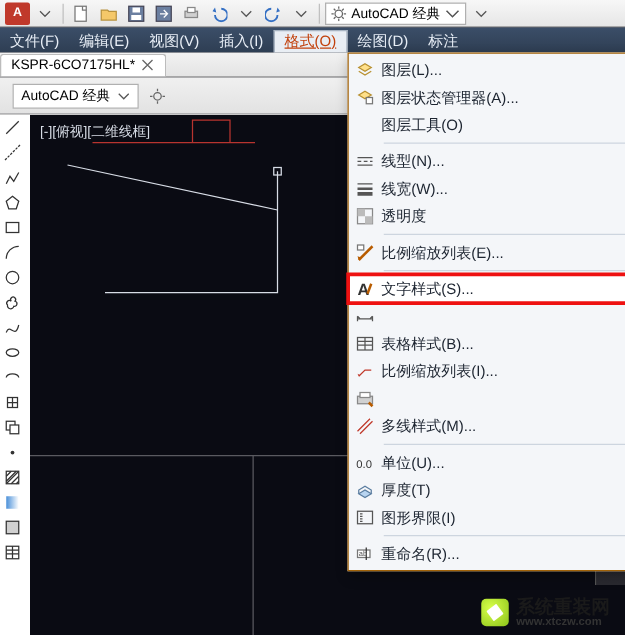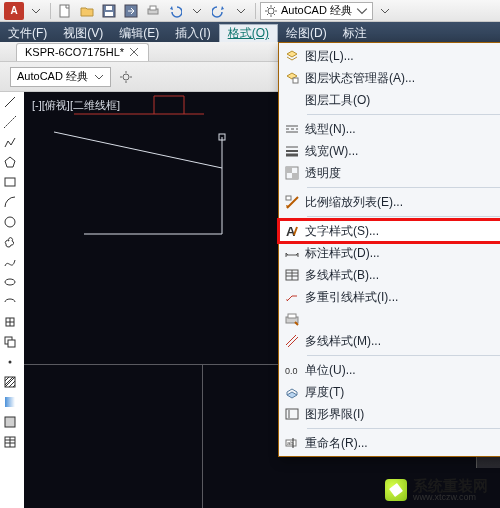--- a/index.html
+++ b/index.html
@@ -8,23 +8,23 @@
   .titlebar { height: 22px; background: linear-gradient(#f7f7f7,#e6e6e6); display: flex; align-items: center; border-bottom: 1px solid #c8c8c8; }
   .qat { display: flex; align-items: center; gap: 2px; padding: 0 4px; }
   .qat-btn { width: 20px; height: 18px; display: flex; align-items: center; justify-content: center; border: 1px solid transparent; border-radius: 2px; cursor: pointer; }
   .qat-sep { width: 1px; height: 16px; background: #c0c0c0; margin: 0 2px; }
   .ws-combo { height: 18px; background: #fff; border: 1px solid #b0b0b0; display: flex; align-items: center; padding: 0 4px; font-size: 11px; gap: 4px; }
   .ws-combo svg { width: 12px; height: 12px; }
   .chev { width: 10px; height: 10px; }
 
   .menubar { height: 20px; background: linear-gradient(#3b4e68,#2e3e53); display: flex; align-items: flex-end; }
   .menu-item { color: #e8eef6; font-size: 12px; padding: 0 8px; display: flex; align-items: center; cursor: pointer; }
-  .menu-item.open { background: #e9eef4; color: #0f766e; border: 1px solid #a8b4c2; border-bottom: none; text-decoration: underline; }
-
-  .tabbar { height: 20px; background: linear-gradient(#f2f2f2,#e4e4e4); border-bottom: 1px solid #c8c8c8; display: flex; align-items: center; padding-left: 16px; justify-content: space-between; }
+  .menu-item.open { background: #e9eef4; color: #c2410c; border: 1px solid #a8b4c2; border-bottom: none; text-decoration: underline; }
+
+  .tabbar { height: 20px; background: linear-gradient(#f2f2f2,#e4e4e4); border-bottom: 1px solid #c8c8c8; display: flex; align-items: center; padding-left: 0; justify-content: space-between; }
   .tab { height: 18px; background: #fff; border: 1px solid #bcbcbc; border-bottom: none; border-radius: 3px 3px 0 0; padding: 0 8px; font-size: 11px; display: flex; align-items: center; gap: 4px; }
   .tab .close { width: 12px; height: 12px; display: flex; align-items: center; justify-content: center; cursor: pointer; }
   .tabbar .down { margin-left: 4px; width: 14px; height: 14px; display: flex; align-items: center; justify-content: center; cursor: pointer; }
 
   .toolbar-row { height: 30px; background: linear-gradient(#f0f0f0,#e2e2e2); border-bottom: 1px solid #c8c8c8; display: flex; align-items: center; padding: 0 10px; gap: 4px; }
   .tb-combo { height: 20px; background: #fff; border: 1px solid #b0b0b0; padding: 0 6px; font-size: 11px; display: flex; align-items: center; gap: 6px; }
   .tb-btn { width: 22px; height: 22px; border: 1px solid transparent; border-radius: 2px; display: flex; align-items: center; justify-content: center; cursor: pointer; }
   .right-palette { position: absolute; right: 0; top: 92px; width: 24px; background: linear-gradient(#3a3a40,#2a2a30); border-left: 1px solid #555; bottom: 40px; }
   .right-palette .slot { height: 24px; display:flex;align-items:center;justify-content:center;color:#eee;font-size:14px;}
 
@@ -43,21 +43,21 @@
   .mi { height: 22px; display: flex; align-items: center; font-size: 12px; color: #1c2430; cursor: pointer; padding-right: 8px; }
   .mi .ic { width: 26px; display: flex; align-items: center; justify-content: center; }
   .mi .arrow { margin-left: auto; color: #444; font-size: 10px; }
   .msep { height: 1px; background: #cdd5df; margin: 3px 2px 3px 28px; }
   .mi.highlight { outline: 3px solid #e11; outline-offset: -1px; background: #fff; }
 
   .watermark { position: absolute; right: 12px; bottom: 6px; display: flex; align-items: center; gap: 6px; color: #1a1a1a; font-size: 15px; font-weight: 700; background: rgba(255,255,255,0); }
   .wm-badge { width: 22px; height: 22px; background: radial-gradient(circle at 35% 35%, #d8ff4a, #8cc41a); border-radius: 4px; position: relative; }
   .wm-badge::after { content:""; position:absolute; inset:4px; background:#fff; clip-path: polygon(50% 0,100% 50%,50% 100%,0 50%); transform: rotate(8deg);}
   .wm-text { line-height: 1; }
-  .wm-sub { font-size: 9px; font-weight: 400; color: #333; display:block; }
+  .wm-sub { font-size: 9px; font-weight: 700; color: #333; display:block; }
 
   .autocad-red { width: 20px; height: 18px; background: #c0392b; border-radius: 2px; display:flex;align-items:center;justify-content:center;color:#fff;font-size:10px;font-weight:bold; }
 </style>
 </head>
 <body>
 
 <div class="titlebar">
   <div class="qat">
     <div class="autocad-red">
         <span>A</span>
@@ -137,24 +137,24 @@
         </svg>
       </div>
   </div>
 </div>
 
 <div class="menubar">
   <div class="menu-item">
       <span>文件(F)</span>
     </div>
   <div class="menu-item">
+      <span>编辑(E)</span>
+    </div>
+  <div class="menu-item">
       <span>视图(V)</span>
-    </div>
-  <div class="menu-item">
-      <span>编辑(E)</span>
     </div>
   <div class="menu-item">
       <span>插入(I)</span>
     </div>
   <div class="menu-item open">
       <span>格式(O)</span>
     </div>
   <div class="menu-item">
       <span>绘图(D)</span>
     </div>
@@ -423,39 +423,38 @@
       </span>
     <span>文字样式(S)...</span>
   </div>
   <div class="mi">
     <span class="ic">
         <svg width="16" height="16">
           <path d="M2 10h12M2 8v4M14 8v4" stroke="#555"></path>
           <path d="M4 10l-2-2M12 10l2-2" stroke="#555"></path>
         </svg>
       </span>
-    <span>标注样式(D)...</span>
   </div>
   <div class="mi">
     <span class="ic">
         <svg width="16" height="16">
           <rect x="2" y="3" width="12" height="10" stroke="#555" fill="none"></rect>
           <path d="M2 6h12M2 9h12M8 3v10" stroke="#555"></path>
         </svg>
       </span>
-    <span>多线样式(B)...</span>
+    <span>表格样式(B)...</span>
   </div>
   <div class="mi">
     <span class="ic">
         <svg width="16" height="16">
           <path d="M3 12l5-5h5" stroke="#c0392b" fill="none"></path>
           <path d="M3 12l-1-2 2 1z" fill="#c0392b"></path>
         </svg>
       </span>
-    <span>多重引线样式(I)...</span>
+    <span>比例缩放列表(I)...</span>
   </div>
   <div class="mi">
     <span class="ic">
         <svg width="16" height="16">
           <rect x="2" y="6" width="12" height="6" fill="#d0d0d0" stroke="#888"></rect>
           <rect x="4" y="3" width="8" height="4" fill="#fff" stroke="#888"></rect>
           <path d="M11 11l3 3" stroke="#b85c00" stroke-width="2"></path>
         </svg>
       </span>
   </div>

